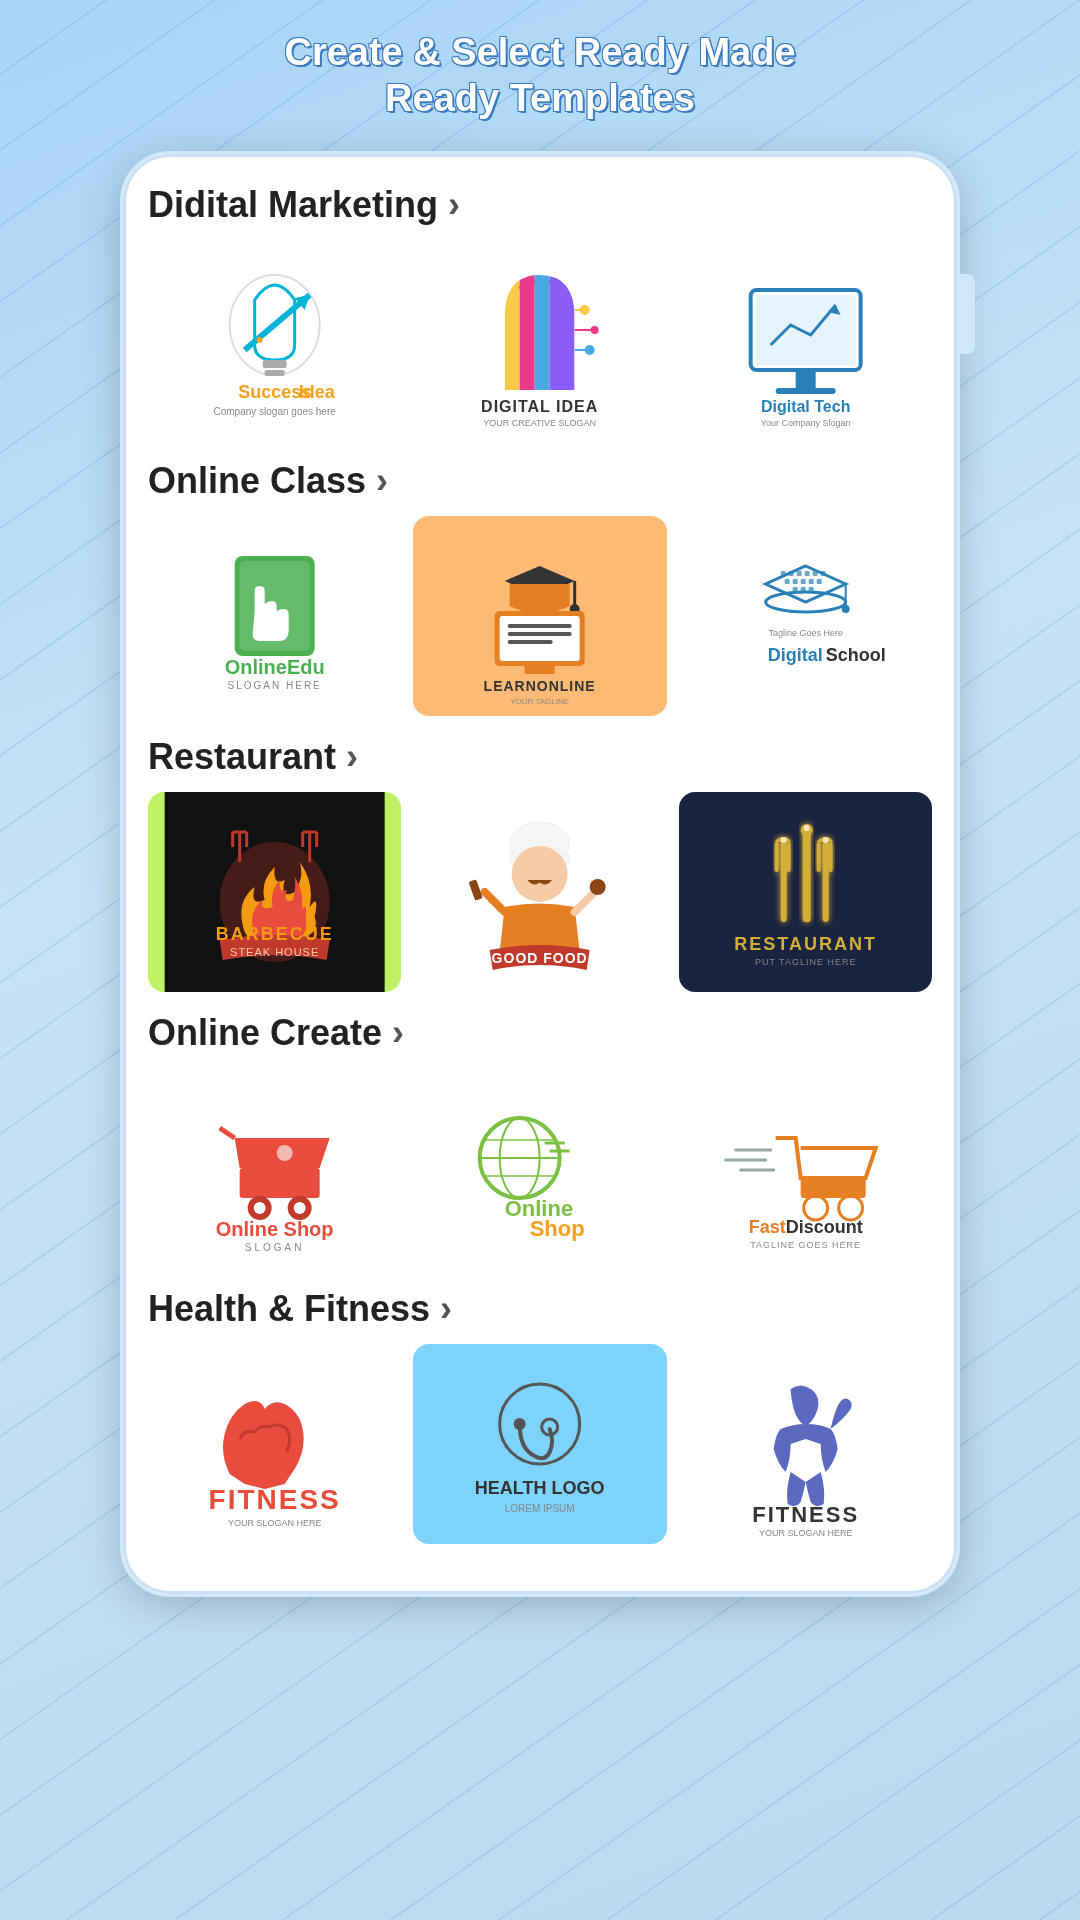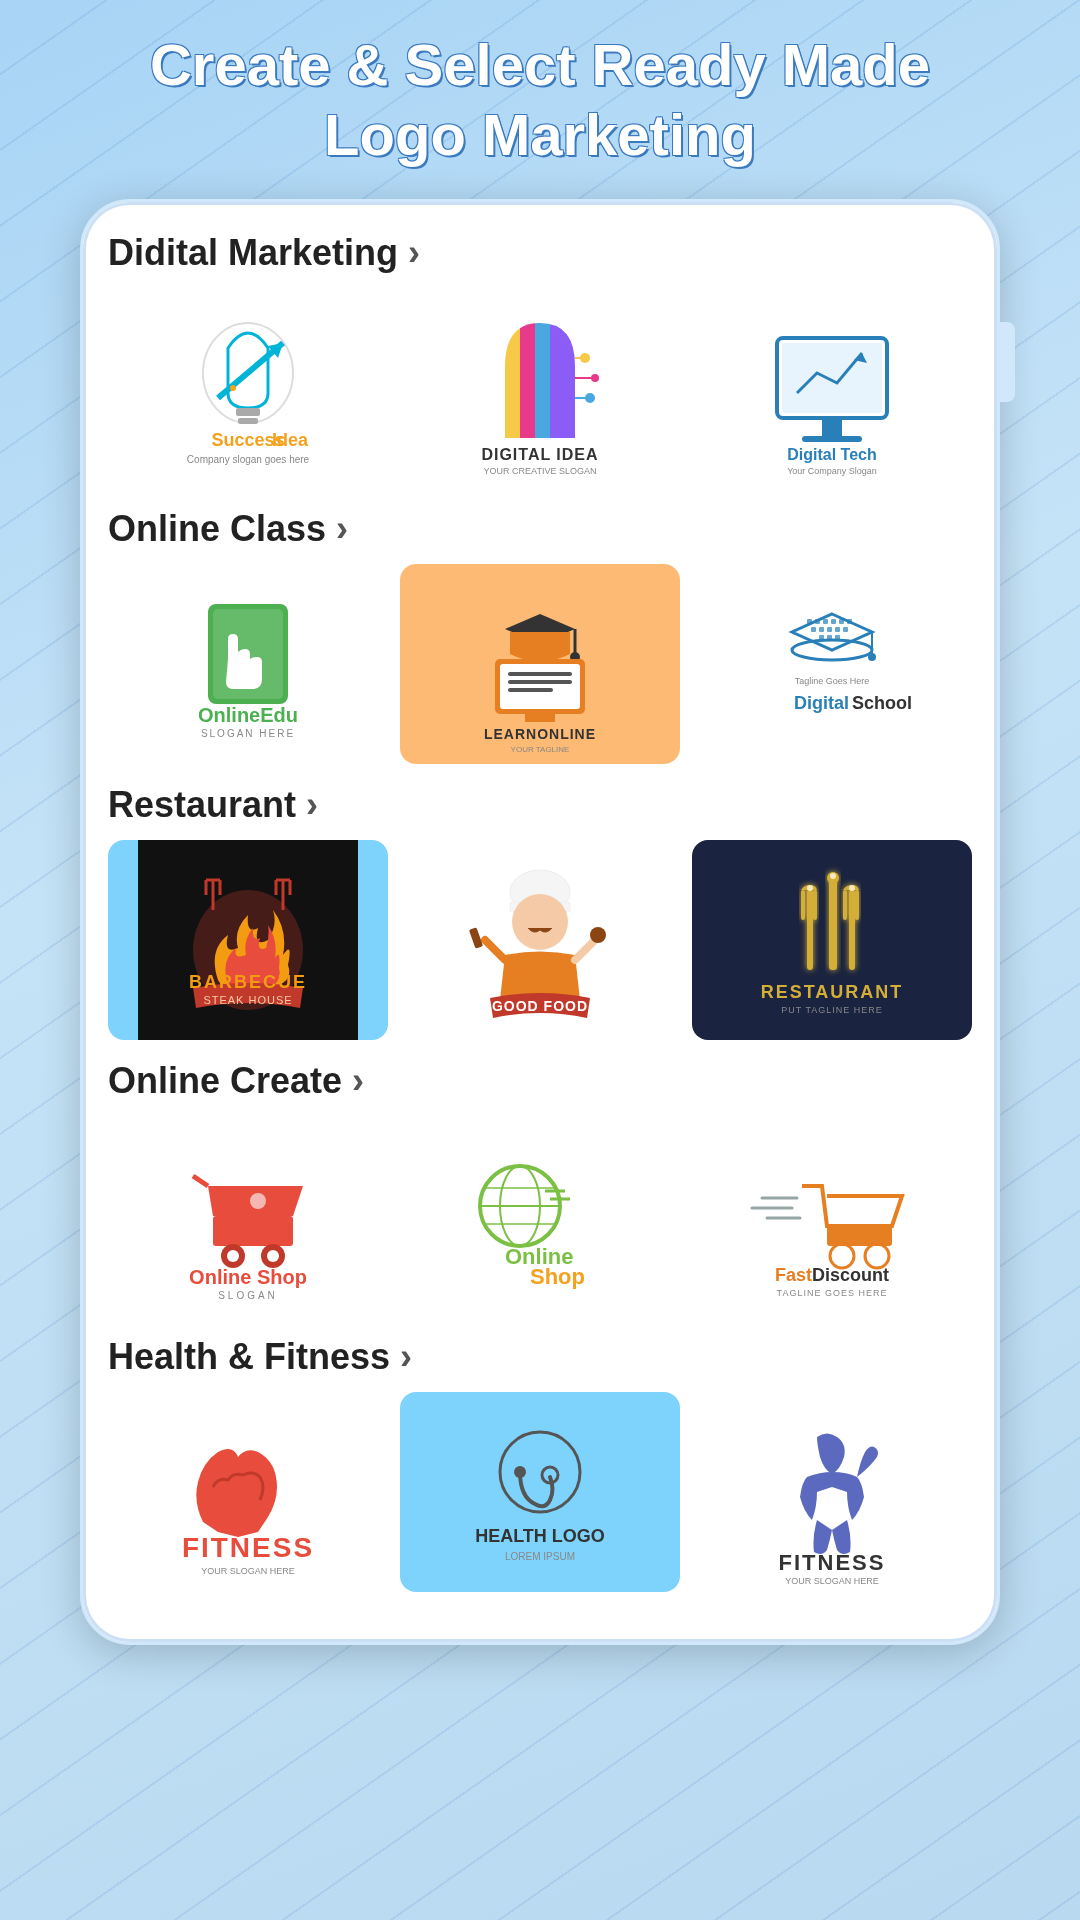--- a/index.html
+++ b/index.html
@@ -28,35 +28,35 @@
           transparent,
           transparent 60px,
           rgba(70,130,200,0.15) 60px,
           rgba(70,130,200,0.15) 62px
         );
       pointer-events: none;
       z-index: 0;
     }
 
     .page-title {
-      font-size: 58px;
+      font-size: 38px;
       font-weight: 900;
       color: white;
       text-align: center;
       text-shadow: 2px 2px 0 #3a7abf, -1px -1px 0 #3a7abf, 1px -1px 0 #3a7abf, -1px 1px 0 #3a7abf;
       line-height: 1.2;
       margin-bottom: 30px;
       z-index: 1;
       position: relative;
     }
 
     .phone-frame {
       background: white;
       border-radius: 50px;
-      width: 920px;
+      width: 840px;
       padding: 30px 25px 30px;
       box-shadow: 0 8px 40px rgba(0,0,0,0.2), inset 0 0 0 3px #cce0f5;
       z-index: 1;
       position: relative;
       border: 3px solid #d0e8fa;
     }
 
     
     .phone-frame::before {
       content: '';
@@ -137,21 +137,21 @@
     .logo-learn-online {
       background: #fdba74;
     }
 
     .logo-digital-school {
       background: white;
     }
 
     
     .logo-barbecue {
-      background: #7dd3fc;
+      background: #bef264;
       text-decoration: underline;
     }
 
     .logo-good-food {
       background: white;
     }
 
     .logo-restaurant {
       background: #1a2340;
     }
@@ -182,21 +182,21 @@
 
     .logo-fitness2 {
       background: white;
     }
   </style>
 </head>
 <body>
 
 <h1 class="page-title">
   <span>Create &amp; Select Ready Made</span><br>
-  <span>Logo Marketing</span>
+  <span>Ready Templates</span>
 </h1>
 
 <div class="phone-frame">
 
   <div class="section">
     <div class="section-header">
       <span class="section-title">Didital Marketing</span>
       <span class="chevron-icon">›</span>
     </div>
     <div class="logo-grid">

